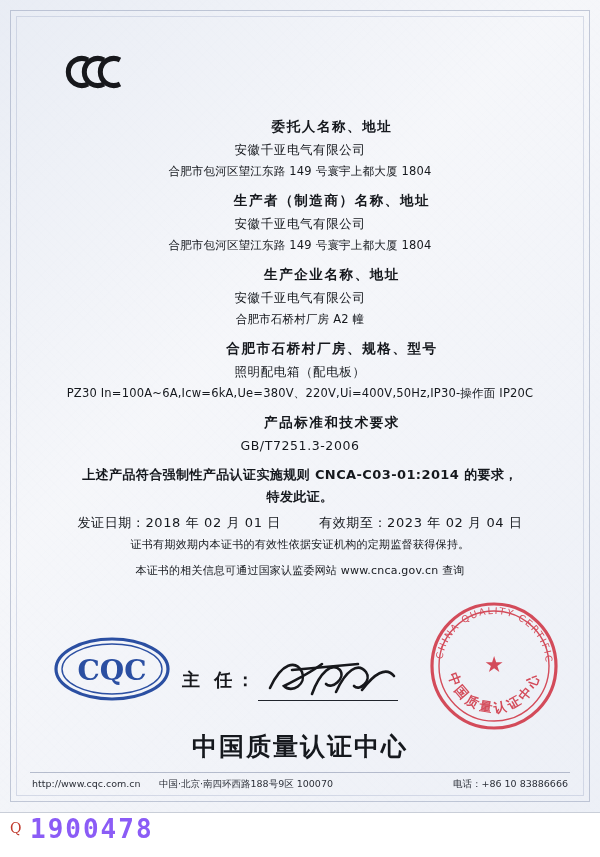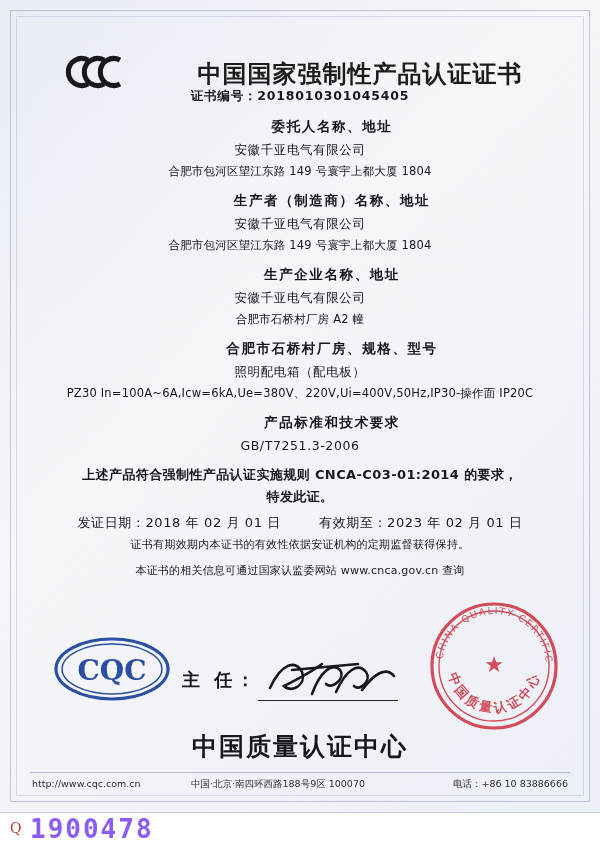--- a/index.html
+++ b/index.html
@@ -165,21 +165,21 @@
   }
   .footer {
     position: absolute;
     top: 778px;
     font-family: "DejaVu Sans", sans-serif;
     font-size: 9.5px;
     color: #2b2f38;
     text-align: center;
   }
   .footer-left { left: 32px; }
-  .footer-center { left: 0; width: 492px; text-align: center; padding-left: 32px; }
+  .footer-center { left: 0; width: 492px; text-align: center; }
   .footer-right { right: 32px; }
 
   
   .strip {
     position: absolute;
     left: 0; top: 812px;
     width: 600px; height: 45px;
     background: #ffffff;
     border-top: 1px solid #c9ced8;
   }
@@ -208,24 +208,22 @@
     <div class="inner-border"></div>
 
     <div class="header">
       <svg class="ccc-mark" viewBox="0 0 66 44">
         <g fill="none" stroke="#17181c" stroke-width="5">
           <path d="M24 10 A13.5 13.5 0 1 0 24 34"></path>
           <path d="M40 10 A13.5 13.5 0 1 0 40 34"></path>
           <path d="M56 10 A13.5 13.5 0 1 0 56 34"></path>
         </g>
       </svg>
-      <div class="title">中国国家强制性产品认证证书</div>
     </div>
 
-    <div class="center certno" style="top:88px">证书编号：2018010301045405</div>
 
     <div class="center lbl" style="top:118px">委托人名称、地址</div>
     <div class="center val" style="top:142px">安徽千亚电气有限公司</div>
     <div class="center val-small" style="top:164px">合肥市包河区望江东路 149 号寰宇上都大厦 1804</div>
 
     <div class="center lbl" style="top:192px">生产者（制造商）名称、地址</div>
     <div class="center val" style="top:216px">安徽千亚电气有限公司</div>
     <div class="center val-small" style="top:238px">合肥市包河区望江东路 149 号寰宇上都大厦 1804</div>
 
     <div class="center lbl" style="top:266px">生产企业名称、地址</div>
@@ -238,21 +236,21 @@
 
     <div class="center lbl" style="top:414px">产品标准和技术要求</div>
     <div class="center val" style="top:438px">GB/T7251.3-2006</div>
 
     <div class="center statement" style="top:466px">上述产品符合强制性产品认证实施规则 CNCA-C03-01:2014 的要求，</div>
     <div class="center statement" style="top:488px">特发此证。</div>
 
     <div class="center" style="top:512px">
       <span class="dates">发证日期：2018 年 02 月 01 日</span>
       <span style="display:inline-block;width:28px"></span>
-      <span class="dates">有效期至：2023 年 02 月 01 日</span>
+      <span class="dates">有效期至：2023 年 02 月 04 日</span>
     </div>
 
     <div class="center note" style="top:537px">证书有期效期内本证书的有效性依据安证机构的定期监督获得保持。</div>
     <div class="center note2" style="top:563px">本证书的相关信息可通过国家认监委网站 www.cnca.gov.cn 查询</div>
 
     <svg class="cqc-logo" viewBox="0 0 120 66">
       <ellipse cx="60" cy="33" rx="56" ry="30" fill="none" stroke="#2b4fa2" stroke-width="3.2"></ellipse>
       <ellipse cx="60" cy="33" rx="50" ry="25" fill="none" stroke="#2b4fa2" stroke-width="1.4"></ellipse>
       <text x="60" y="44" text-anchor="middle" font-family="DejaVu Serif, serif" font-size="28" font-weight="bold" fill="#2b4fa2">CQC</text>
     </svg>

